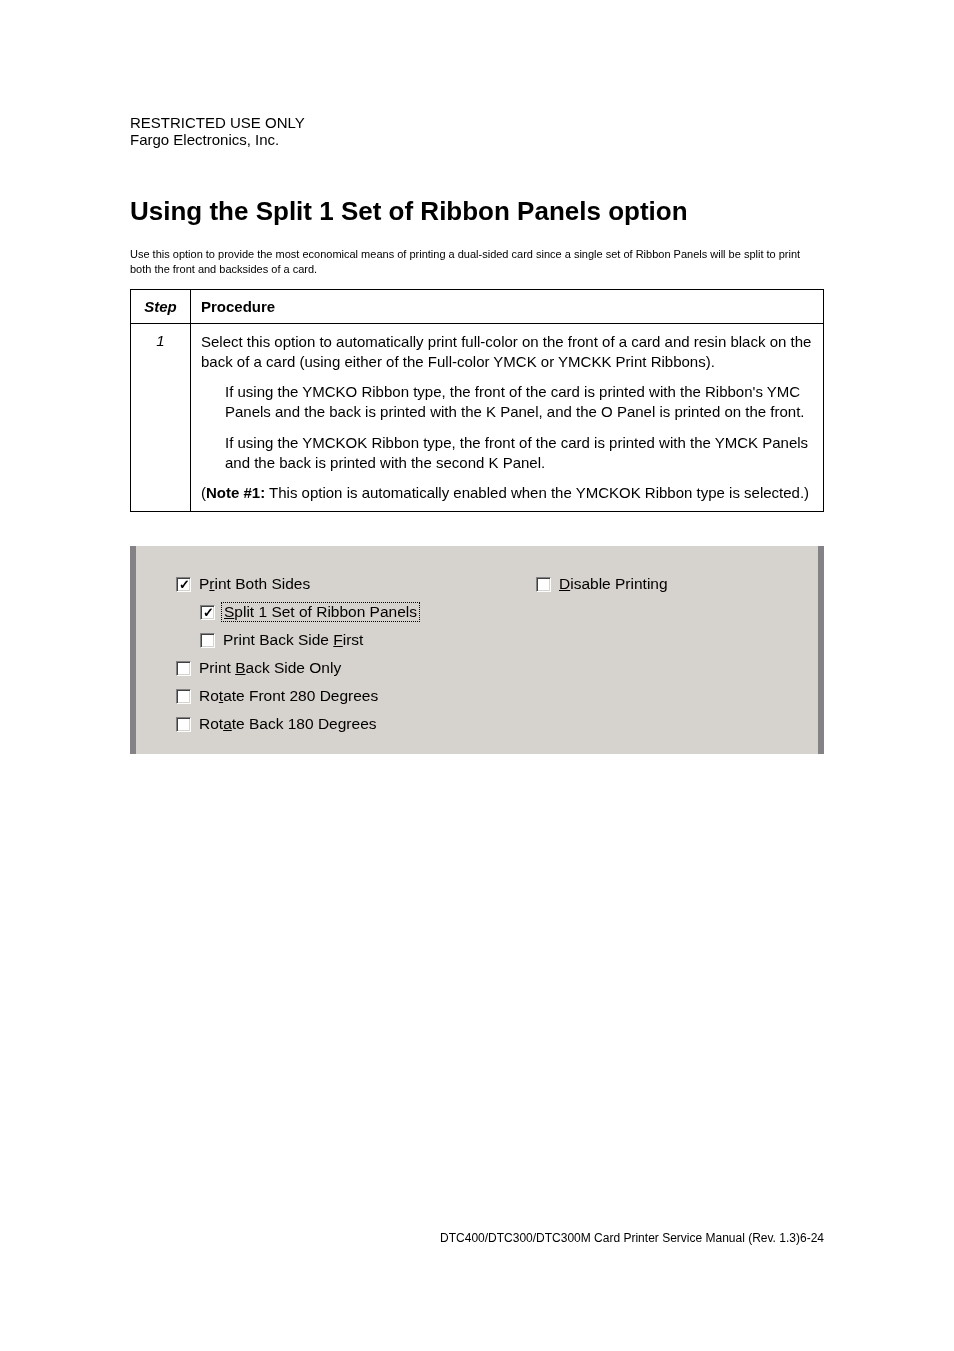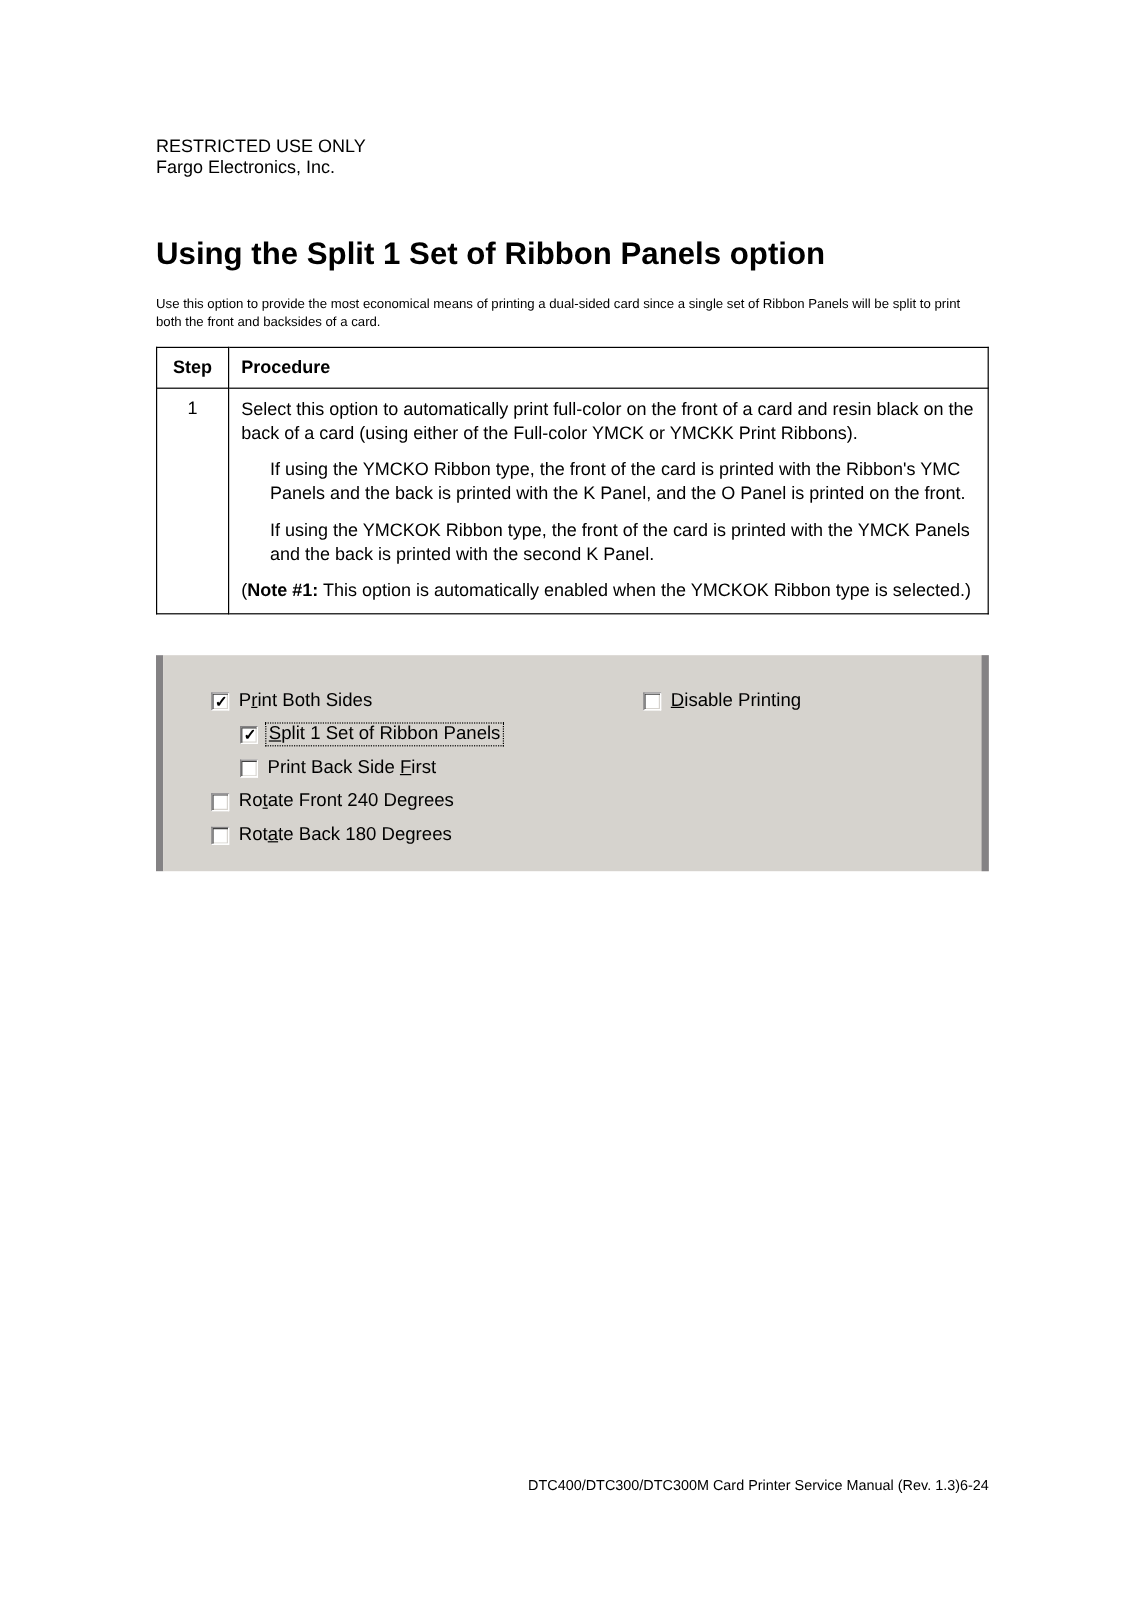--- a/index.html
+++ b/index.html
@@ -43,20 +43,21 @@
       vertical-align: top;
       font-size: 15px;
       text-align: left;
     }
     table.proc th {
       font-weight: bold;
     }
     .step-col {
       width: 60px;
       text-align: center !important;
+      font-style: italic;
     }
     .proc-sub {
       margin-left: 24px;
       margin-top: 10px;
       line-height: 1.35;
     }
     .proc-para {
       line-height: 1.35;
     }
     .dialog-wrapper {
@@ -179,21 +180,25 @@
               <span class="check">✓</span>
             </span>
           <span class="dotted-focus"><span></span><span class="u">S</span><span>plit 1 Set of Ribbon Panels</span></span>
         </div>
         <div class="cb-row indent">
           <span class="cb"></span>
           <span><span>Print Back Side </span><span class="u">F</span><span>irst</span></span>
         </div>
         <div class="cb-row">
           <span class="cb"></span>
-          <span><span>Ro</span><span class="u">t</span><span>ate Front 240 Degrees</span></span>
+          <span><span>Print </span><span class="u">B</span><span>ack Side Only</span></span>
+        </div>
+        <div class="cb-row">
+          <span class="cb"></span>
+          <span><span>Ro</span><span class="u">t</span><span>ate Front 280 Degrees</span></span>
         </div>
         <div class="cb-row">
           <span class="cb"></span>
           <span><span>Rot</span><span class="u">a</span><span>te Back 180 Degrees</span></span>
         </div>
       </div>
       <div class="right-col">
         <div class="cb-row">
           <span class="cb"></span>
           <span><span></span><span class="u">D</span><span>isable Printing</span></span>

